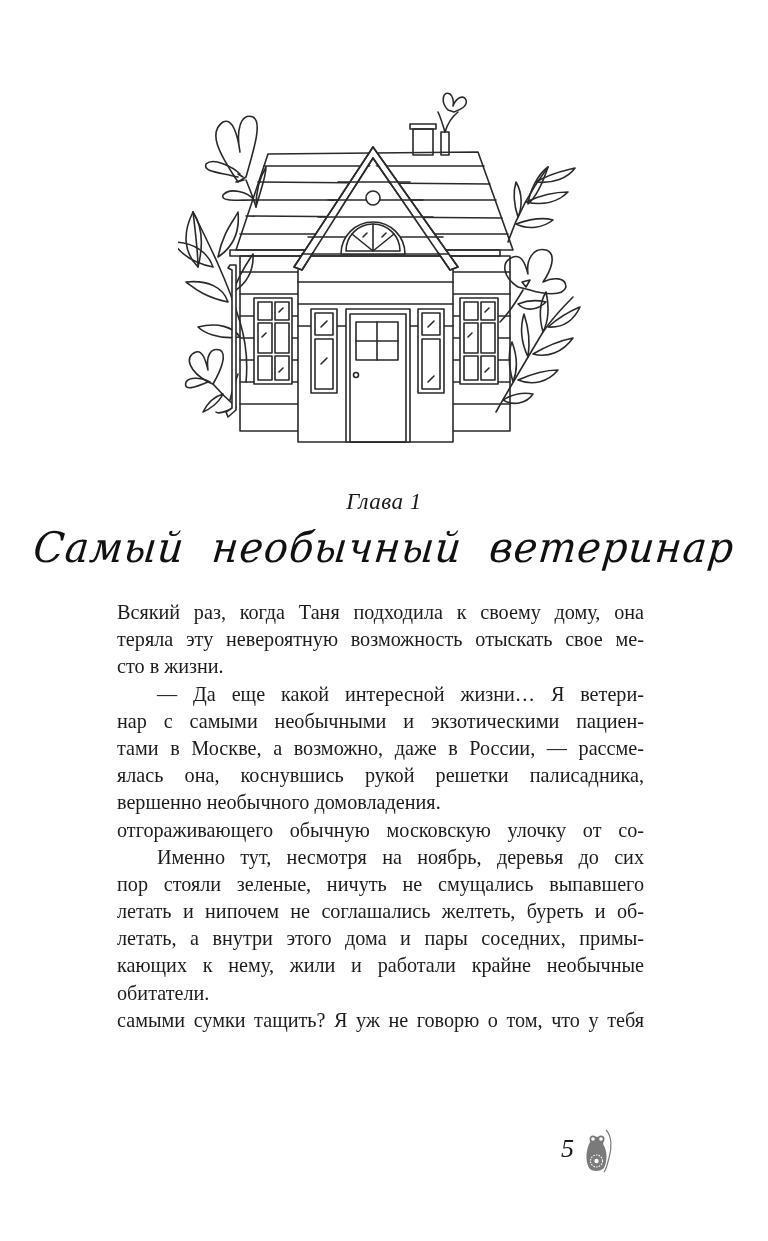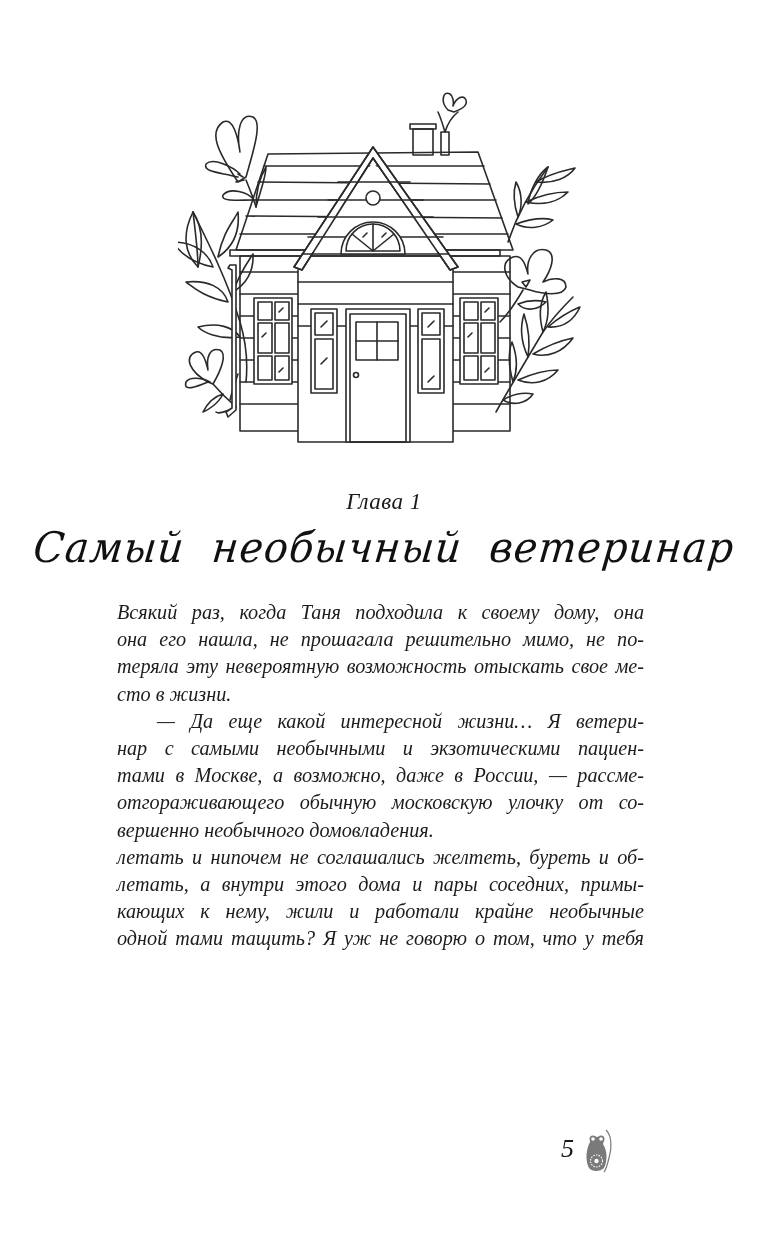--- a/index.html
+++ b/index.html
@@ -16,21 +16,21 @@
     position: absolute; left: 0; width: 768px; top: 524px; text-align: center;
     font-family: "DejaVu Serif", "Liberation Serif", serif; font-style: italic;
     font-size: 40px; color: #111; word-spacing: 14px; letter-spacing: 1px;
     transform: scaleY(1.05) skewX(-6deg);
   }
   .body-text {
     position: absolute; left: 117px; top: 599px; width: 527px;
     font-family: "Liberation Serif", "DejaVu Serif", serif;
     font-size: 20.2px; line-height: 27.2px; color: #1c1c1c;
   }
-  .line { display: block; text-align: justify; text-align-last: justify; white-space: nowrap; height: 27.2px; font-style: italic; }
+  .line { display: block; text-align: justify; text-align-last: justify; white-space: nowrap; height: 27.2px; }
   .line.last { text-align-last: left; }
   .line.indent { padding-left: 40px; }
   .line span { display: inline; }
   .footer { position: absolute; left: 556px; top: 1128px; width: 100px; height: 50px; }
   .page-number {
     position: absolute; left: 5px; top: 6px;
     font-family: "Liberation Serif", "DejaVu Serif", serif; font-style: italic;
     font-size: 26px; color: #1a1a1a;
   }
   .mouse-icon { position: absolute; left: 26px; top: 0px; width: 34px; height: 46px; }
@@ -178,32 +178,35 @@
         <circle cx="178" cy="293" r="2.5"></circle>
       </g>
     </svg>
   </div>
 
   <div class="chapter-label">Глава 1</div>
   <div class="chapter-title">Самый необычный ветеринар</div>
 
   <div class="body-text" id="body-text">
       <div class="line"><span>Всякий раз, когда Таня подходила к своему дому, она</span></div>
-      <div class="line"><span>она его нашла, не прошагала решительно мимо, не по-</span></div>
       <div class="line"><span>теряла эту невероятную возможность отыскать свое ме-</span></div>
       <div class="line last">сто в жизни.</div>
       <div class="line indent"><span>— Да еще какой интересной жизни… Я ветери-</span></div>
       <div class="line"><span>нар с самыми необычными и экзотическими пациен-</span></div>
       <div class="line"><span>тами в Москве, а возможно, даже в России, — рассме-</span></div>
+      <div class="line"><span>ялась она, коснувшись рукой решетки палисадника,</span></div>
+      <div class="line last">вершенно необычного домовладения.</div>
       <div class="line"><span>отгораживающего обычную московскую улочку от со-</span></div>
-      <div class="line last">вершенно необычного домовладения.</div>
+      <div class="line indent"><span>Именно тут, несмотря на ноябрь, деревья до сих</span></div>
+      <div class="line"><span>пор стояли зеленые, ничуть не смущались выпавшего</span></div>
       <div class="line"><span>летать и нипочем не соглашались желтеть, буреть и об-</span></div>
       <div class="line"><span>летать, а внутри этого дома и пары соседних, примы-</span></div>
       <div class="line"><span>кающих к нему, жили и работали крайне необычные</span></div>
-      <div class="line"><span>одной тами тащить? Я уж не говорю о том, что у тебя</span></div>
+      <div class="line last">обитатели.</div>
+      <div class="line"><span>самыми сумки тащить? Я уж не говорю о том, что у тебя</span></div>
     </div>
 
   <div class="footer">
     <span class="page-number">5</span>
     <svg class="mouse-icon" viewBox="0 0 34 46">
       <path d="M24 2 C30 8 30 20 27 30 C25 38 24 42 22 44" fill="none" stroke="#7a7a7a" stroke-width="1.2"></path>
       <path d="M8 14 C8 10 12 8 16 9 C20 8 23 12 21 16 C25 22 26 32 22 40 C18 44 10 44 7 40 C3 32 4 22 8 14 Z" fill="#7a7a7a"></path>
       <circle cx="11" cy="11" r="3.5" fill="#7a7a7a"></circle>
       <circle cx="19" cy="11" r="3.5" fill="#7a7a7a"></circle>
       <circle cx="11" cy="11" r="1.8" fill="#ffffff"></circle>

